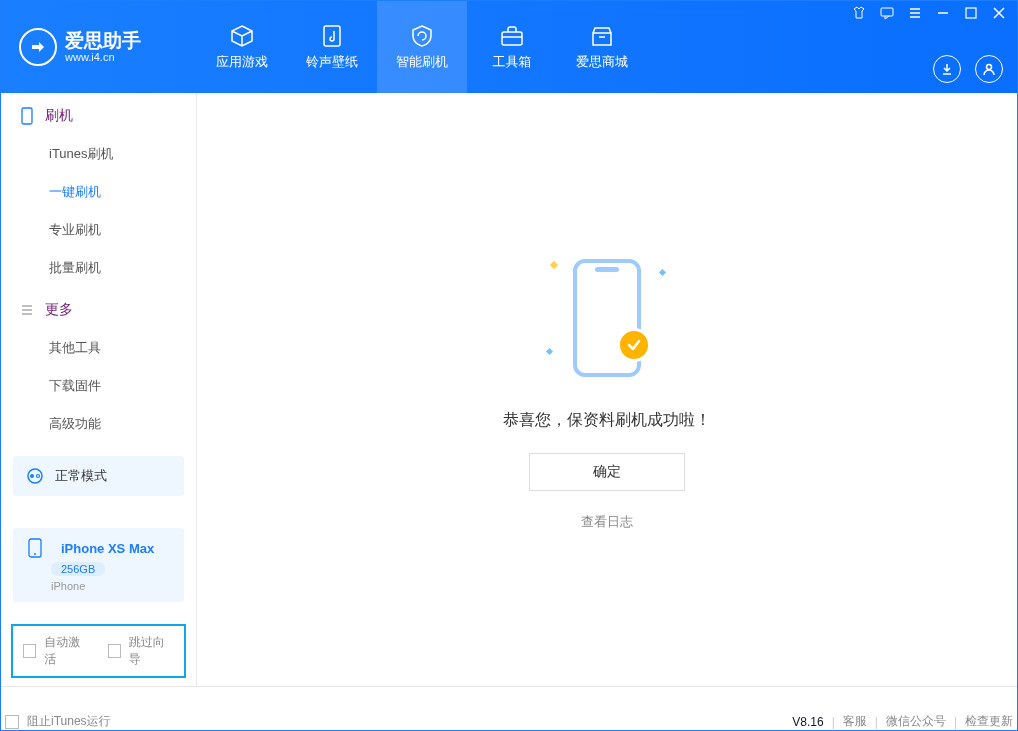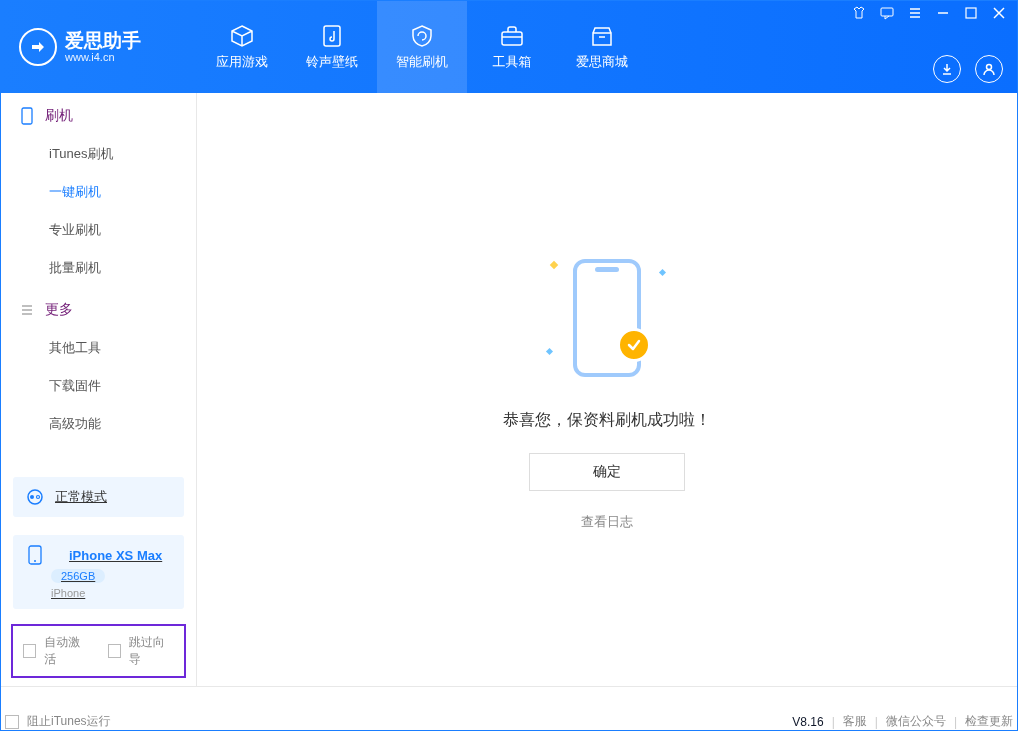--- a/index.html
+++ b/index.html
@@ -110,50 +110,49 @@
   font-size: 14px;
 }
 .group-hdr .g-icon { width:16px; height:16px; display:flex; align-items:center; justify-content:center; }
 .side-item {
   padding: 10px 18px 10px 48px;
   cursor: pointer;
   color: #555;
 }
 .side-item.active { color: #1a7eff; }
 .mode-card, .device-card {
-  margin: 9px 12px;
+  margin: 16px 12px;
   background: #eef6ff;
   border-radius: 3px;
   padding: 10px 12px;
   display: flex;
   align-items: center;
   gap: 10px;
   cursor: pointer;
-  text-decoration: underline;
 }
 .mode-icon, .dev-icon {
   width: 20px; height:20px;
   display:flex;align-items:center;justify-content:center;
 }
 .mode-label { color:#333; font-size:13px; }
 .device-card { flex-direction: column; align-items: flex-start; gap:4px; }
-.dev-top { display:flex; align-items:center; gap:24px; }
+.dev-top { display:flex; align-items:center; gap:16px; }
 .dev-name { color:#1a7eff; font-weight:bold; font-size:13px; }
 .dev-badge {
   display:inline-block;
   background:#dceeff;
   color:#1a7eff;
   border-radius: 10px;
   padding: 1px 10px;
   font-size: 11px;
   margin-left: 26px;
 }
 .dev-type { color:#999; font-size:11px; margin-left:26px; }
 .highlight-box {
-  border: 2px solid #6d28d9;
+  border: 2px solid #0ea5e9;
   margin: 6px 10px 8px;
   padding: 8px 10px;
   display:flex;
   gap: 18px;
   align-items:center;
   font-size: 12px;
   color:#888;
 }
 .chk { width:14px; height:14px; border:1px solid #bbb; display:inline-block; margin-right:4px; vertical-align:middle; }
 .inline-chk { display:flex; align-items:center; gap:4px; cursor:pointer; }

